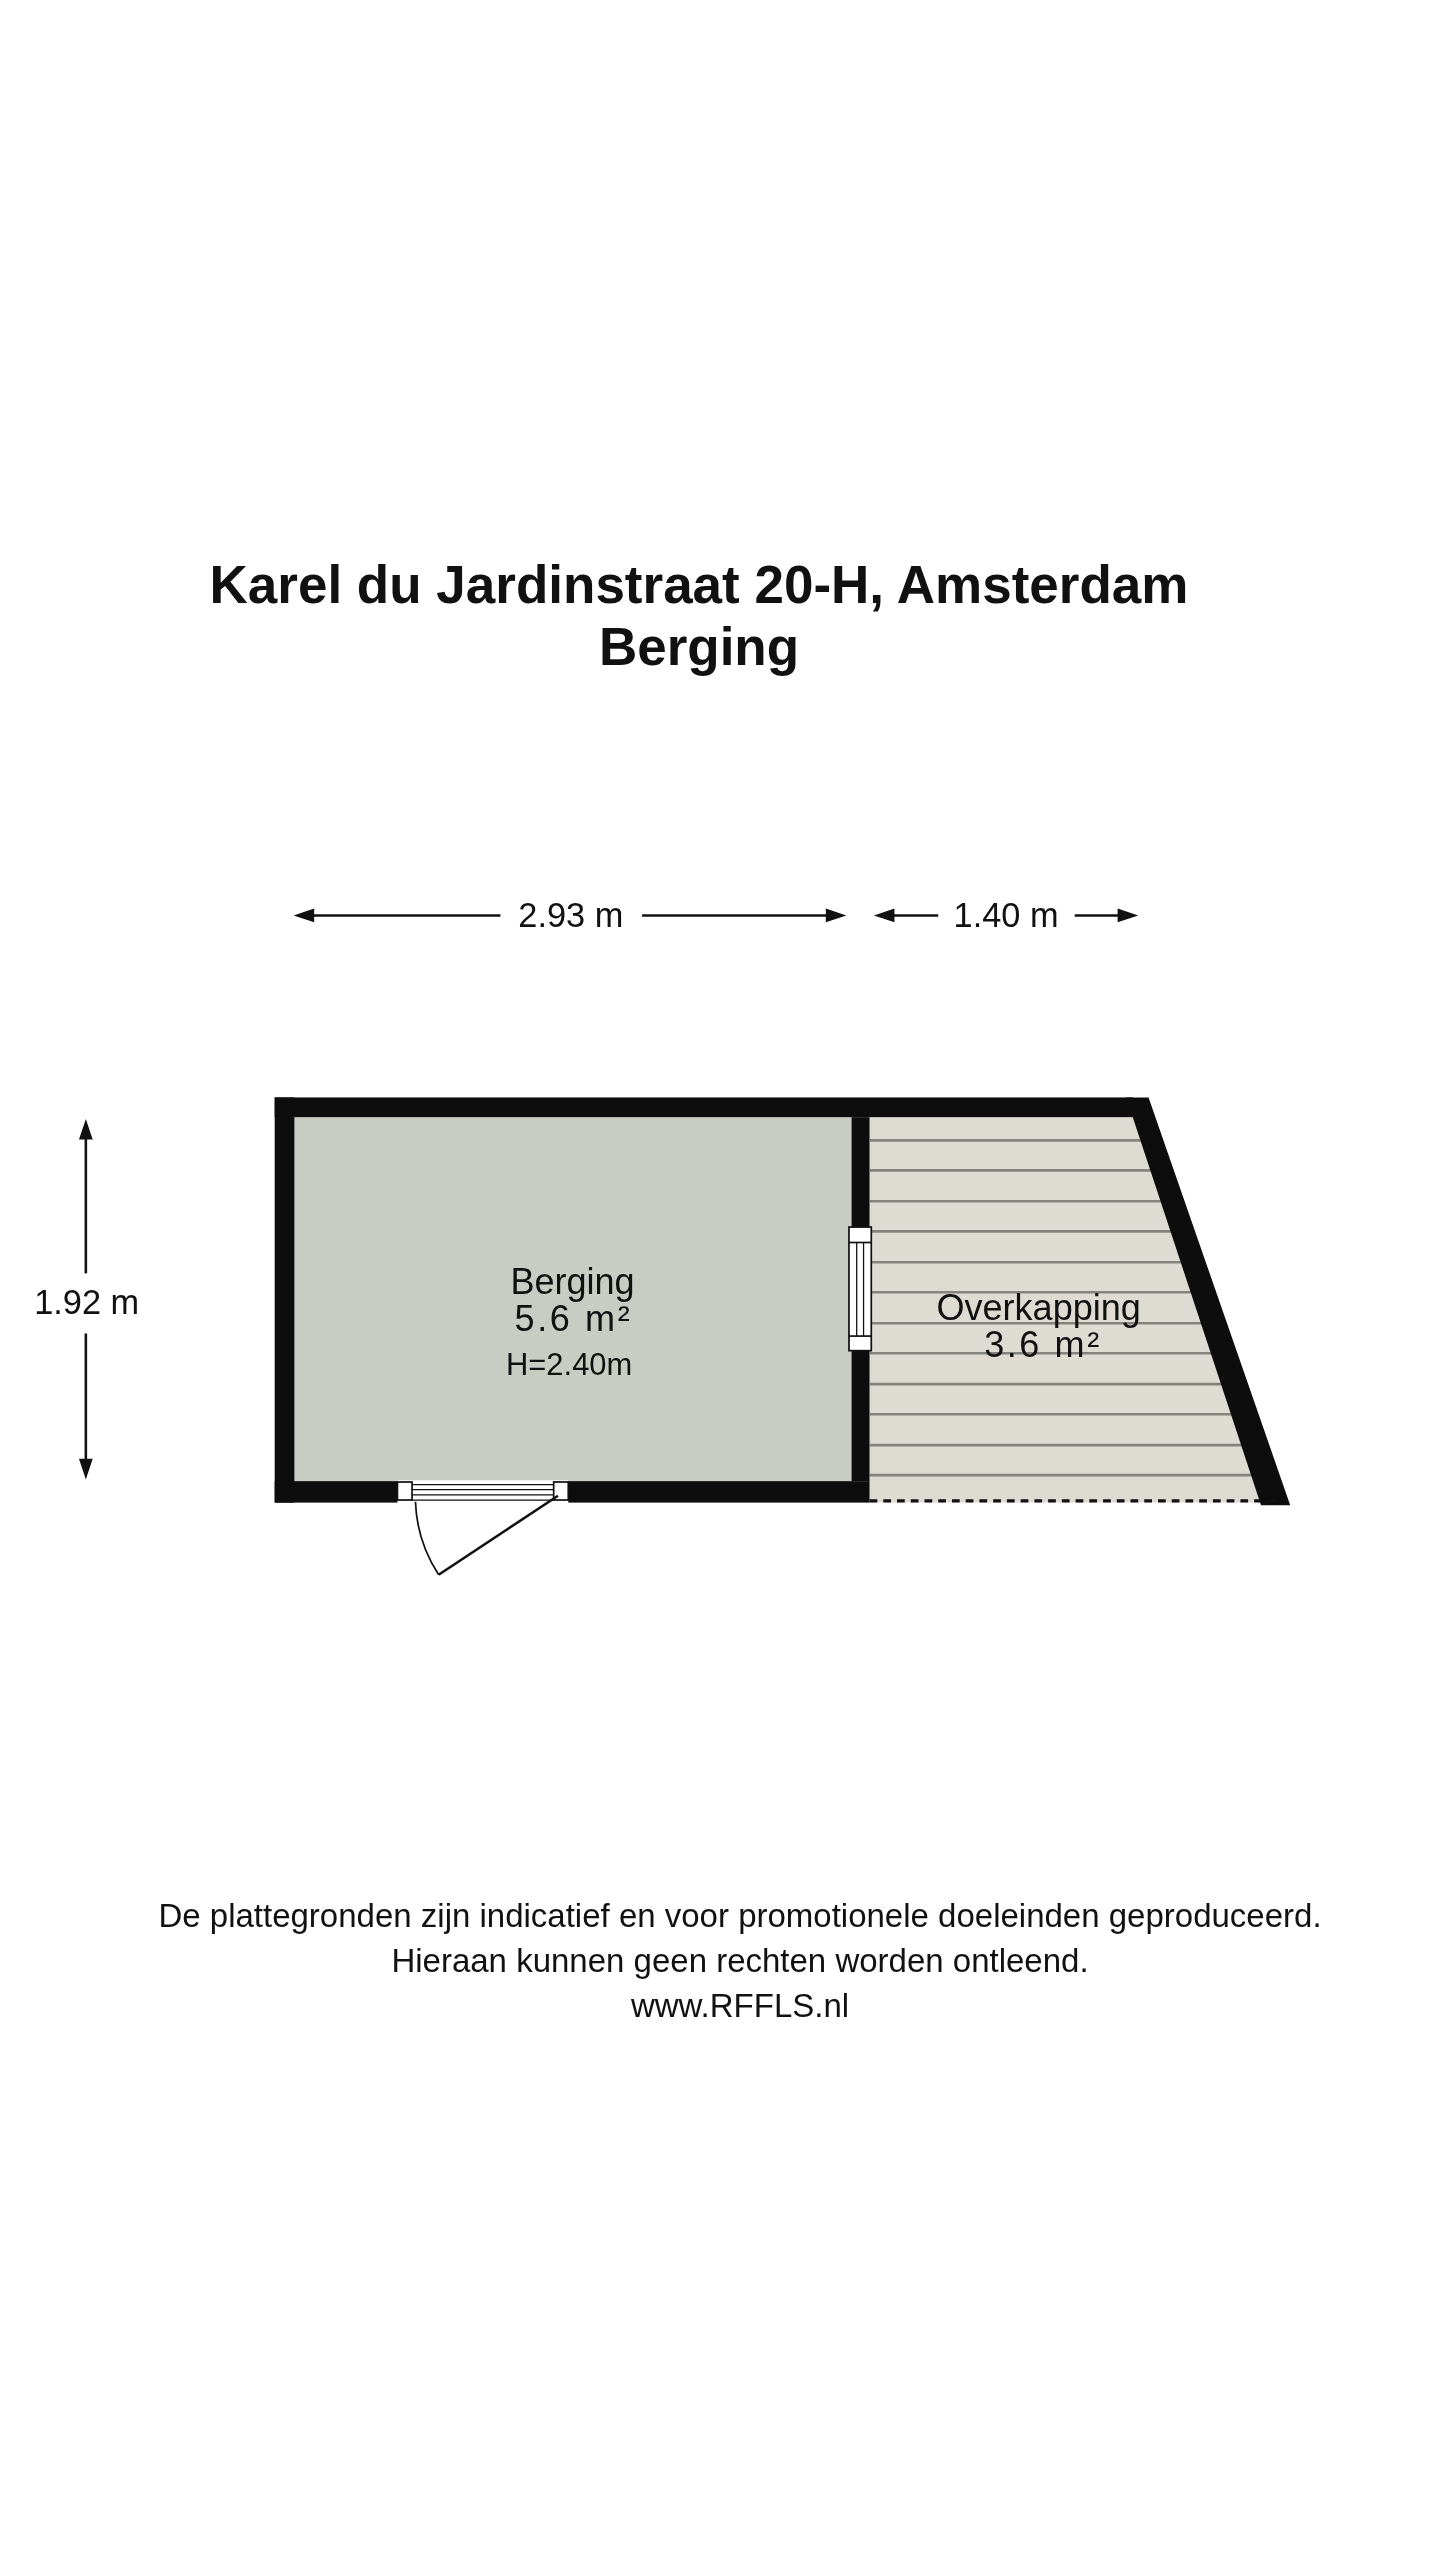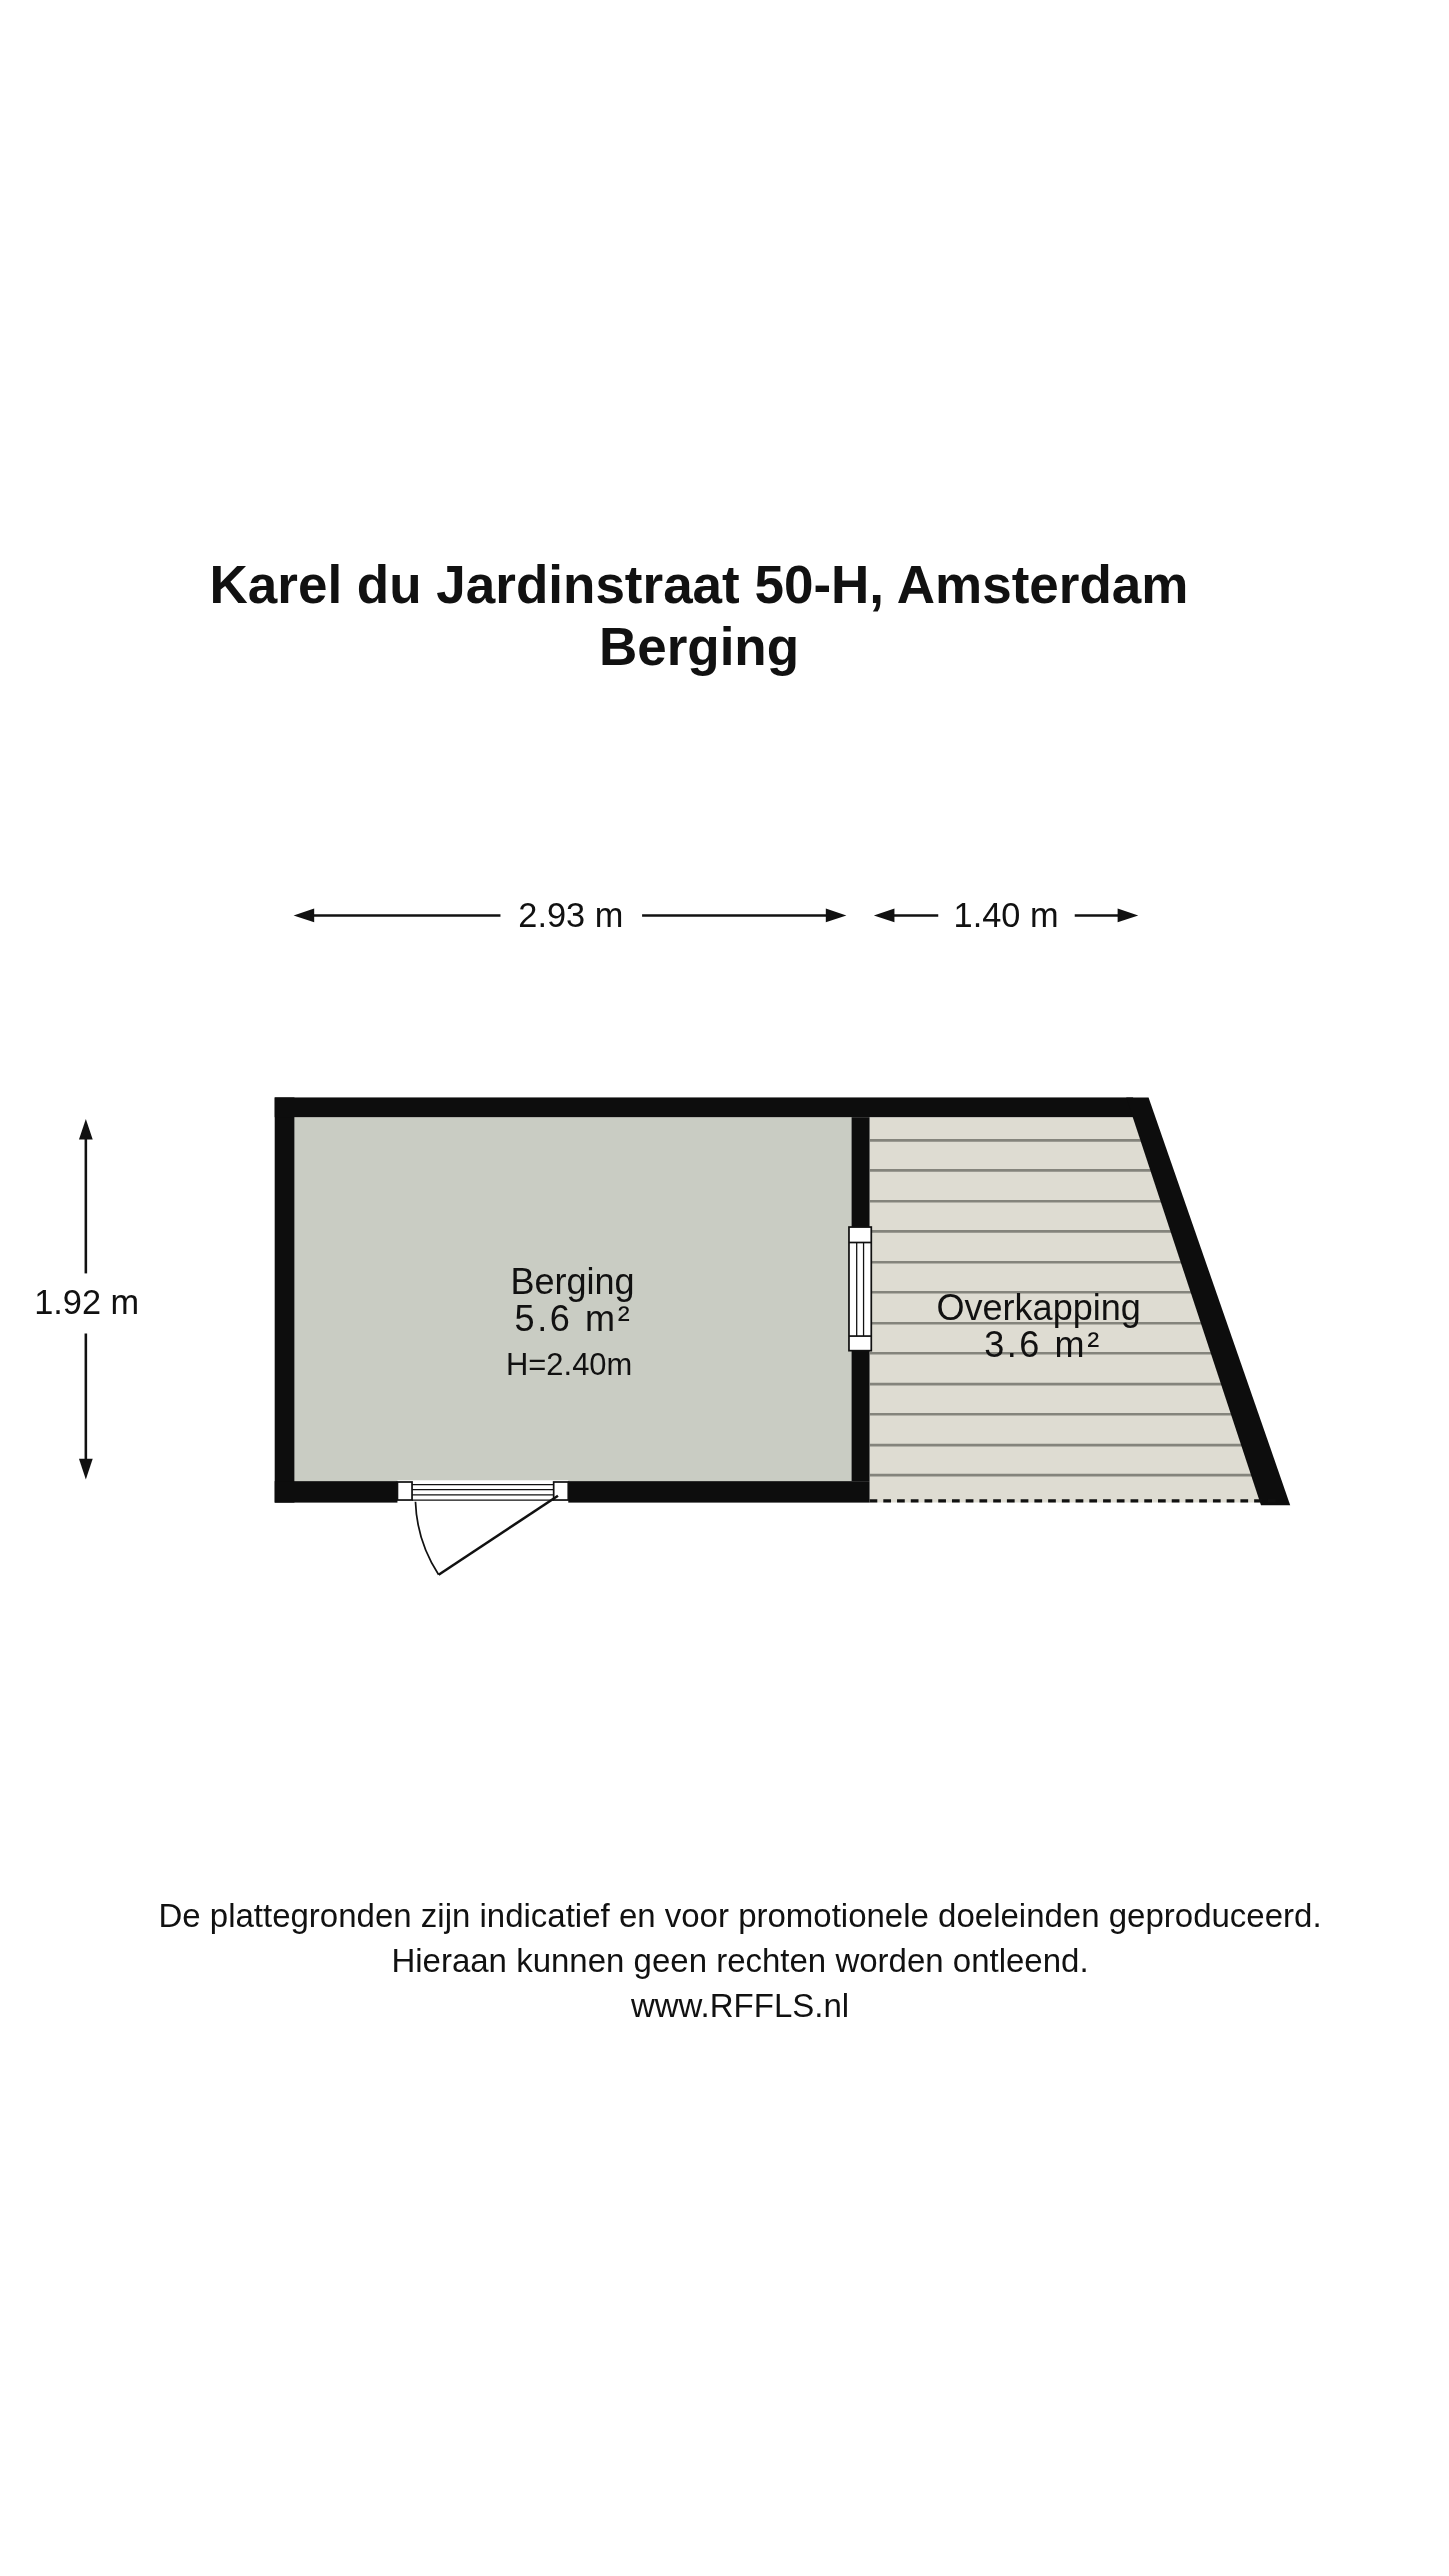--- a/index.html
+++ b/index.html
@@ -17,21 +17,21 @@
   .room-name{font-size:42px;}
   .room-area{font-size:42px;letter-spacing:3px;}
   .room-height{font-size:36px;}
 </style>
 </head>
 <body>
 
 <div id="canvas">
 
   <div class="title-block">
-    <div>Karel du Jardinstraat 50-H, Amsterdam</div>
+    <div>Karel du Jardinstraat 20-H, Amsterdam</div>
     <div>Berging</div>
   </div>
 
   <svg id="plan-svg" viewBox="0 0 1688 3000">
 
     <defs>
       <clipPath id="overkapping-clip">
         <polygon points="1013,1301 1320,1301 1469,1750 1013,1750"></polygon>
       </clipPath>
     </defs>

